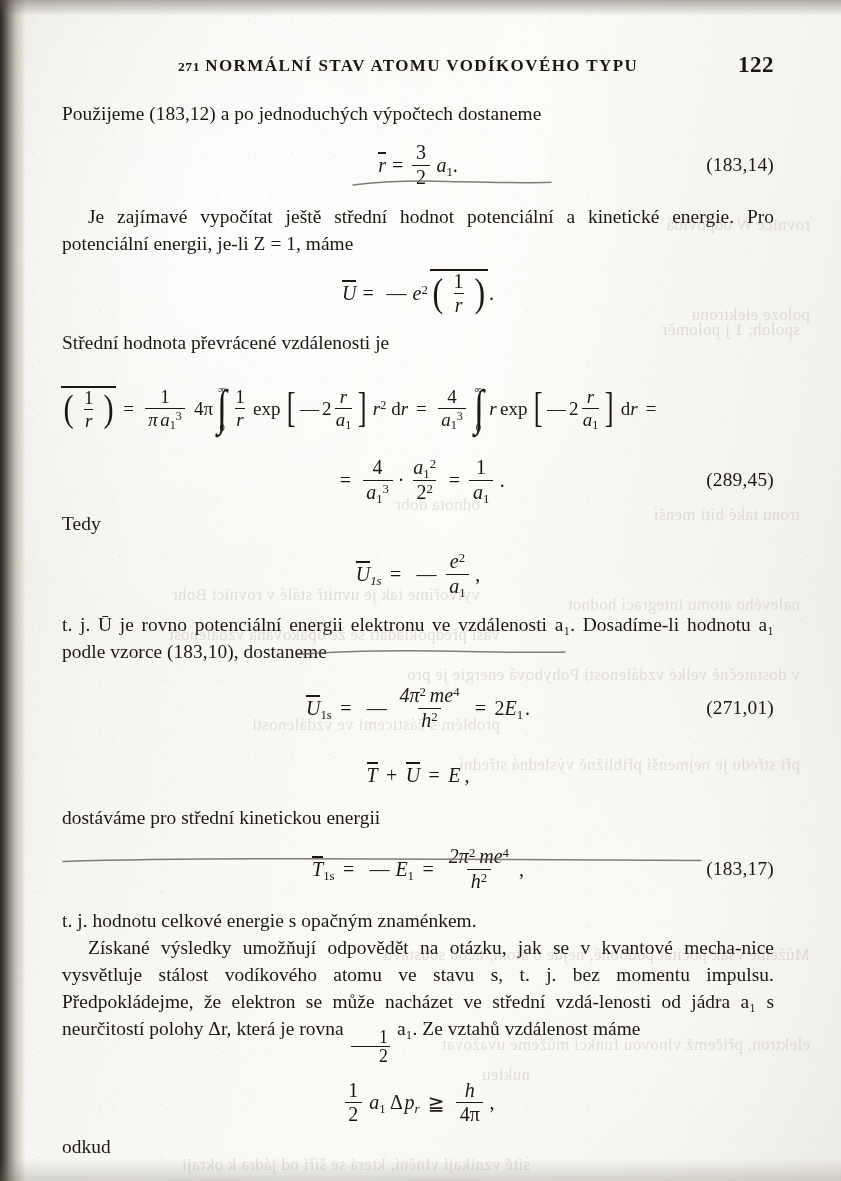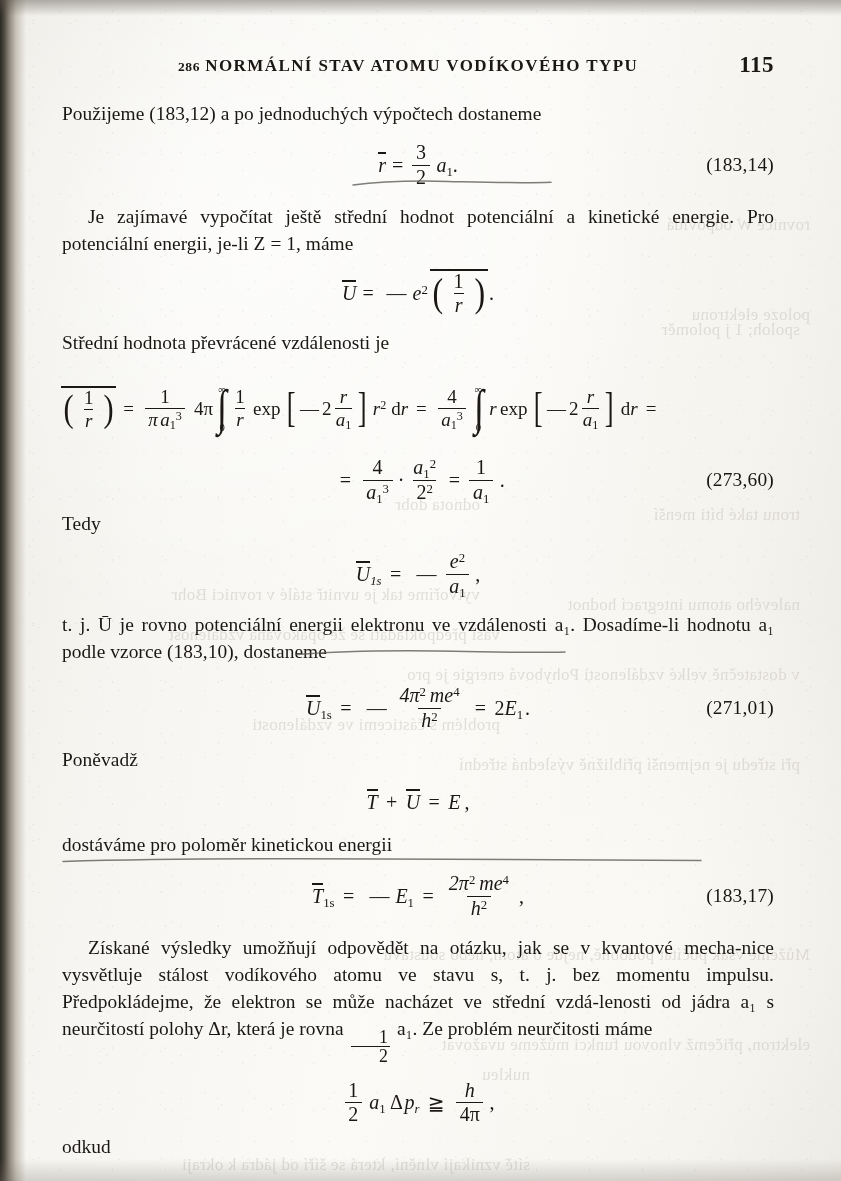--- a/index.html
+++ b/index.html
@@ -312,24 +312,24 @@
   </div>
   <div class="bleed" style="left:110px; top:1000px; width:420px;">
     <div>nukleu</div>
     <div>sítě vznikají vlnění, která se šíří od jádra k okraji</div>
   </div>
 
   <div class="content">
 
     <div class="runhead">
       <div class="runhead-title">
-        <span class="sec">286</span>
+        <span class="sec">271</span>
         <span class="smcap">NORMÁLNÍ STAV ATOMU VODÍKOVÉHO TYPU</span>
       </div>
-      <div class="runhead-folio">115</div>
+      <div class="runhead-folio">122</div>
     </div>
 
     <p class="para">Použijeme (183,12) a po jednoduchých výpočtech dostaneme</p>
 
     <div class="gap-b"></div>
 
     <div class="eqline" style="height:52px;">
       <span class="math">
         <span class="bar it">r</span>
         <span class="op">=</span>
@@ -446,21 +446,21 @@
           <span class="num it"><span>a</span><sub>1</sub><sup>2</sup></span>
           <span class="den"><span>2</span><sup>2</sup></span>
         </span>
         <span class="op">=</span>
         <span class="frac">
           <span class="num">1</span>
           <span class="den it"><span>a</span><sub>1</sub></span>
         </span>
         <span style="margin-left:.18em">.</span>
       </span>
-      <span class="eqno">(273,60)</span>
+      <span class="eqno">(289,45)</span>
     </div>
 
     <p class="para">Tedy</p>
 
     <div class="gap-c"></div>
 
     <div class="eqline" style="height:60px;">
       <span class="math">
         <span class="it"><span class="bar">U</span><sub style="font-style:italic">1s</sub></span>
         <span class="opw">=</span>
@@ -492,38 +492,37 @@
         </span>
         <span class="opw">=</span>
         <span><span>2</span><span class="it">E</span><sub>1</sub></span>
         <span style="margin-left:.1em">.</span>
       </span>
       <span class="eqno">(271,01)</span>
     </div>
 
     <div class="gap-c"></div>
 
-    <p class="para">Poněvadž</p>
 
     <div class="gap-c"></div>
 
     <div class="eqline" style="height:44px;">
       <span class="math">
         <span class="bar it">T</span>
         <span class="opw">+</span>
         <span class="bar it">U</span>
         <span class="opw">=</span>
         <span class="it">E</span>
         <span style="margin-left:.2em">,</span>
       </span>
     </div>
 
     <div class="gap-c"></div>
 
-    <p class="para">dostáváme pro poloměr kinetickou energii</p>
+    <p class="para">dostáváme pro střední kinetickou energii</p>
 
     <div class="gap-c"></div>
 
     <div class="eqline" style="height:62px;text-align:right;">
       <span class="math">
         <span class="it"><span class="bar">T</span><sub>1s</sub></span>
         <span class="opw">=</span>
         <span class="minus">—</span>
         <span><span class="it">E</span><sub>1</sub></span>
         <span class="opw">=</span>
@@ -531,26 +530,27 @@
           <span class="num"><span class="it">2π</span><sup>2</sup><span class="it" style="margin-left:.2em">me</span><sup>4</sup></span>
           <span class="den it"><span>h</span><sup>2</sup></span>
         </span>
         <span style="margin-left:.16em">,</span>
       </span>
       <span class="eqno">(183,17)</span>
     </div>
 
     <div class="gap-c"></div>
 
+    <p class="para">t. j. hodnotu celkové energie s opačným znaménkem.</p>
 
     <p class="para indent">
       <span>Získané výsledky umožňují odpovědět na otázku, jak se v kvantové mecha-nice vysvětluje stálost vodíkového atomu ve stavu s, t. j. bez momentu impulsu. Předpokládejme, že elektron se může nacházet ve střední vzdá-lenosti od jádra a₁ s neurčitostí polohy Δr, která je rovna </span><span class="ifrac">
           <span class="num">1</span>
           <span class="den">2</span>
-        </span><span> a₁. Ze problém neurčitosti máme</span>
+        </span><span> a₁. Ze vztahů vzdálenost máme</span>
     </p>
 
     <div class="gap-c"></div>
 
     <div class="eqline" style="height:60px;">
       <span class="math">
         <span class="frac">
           <span class="num">1</span>
           <span class="den">2</span>
         </span>

